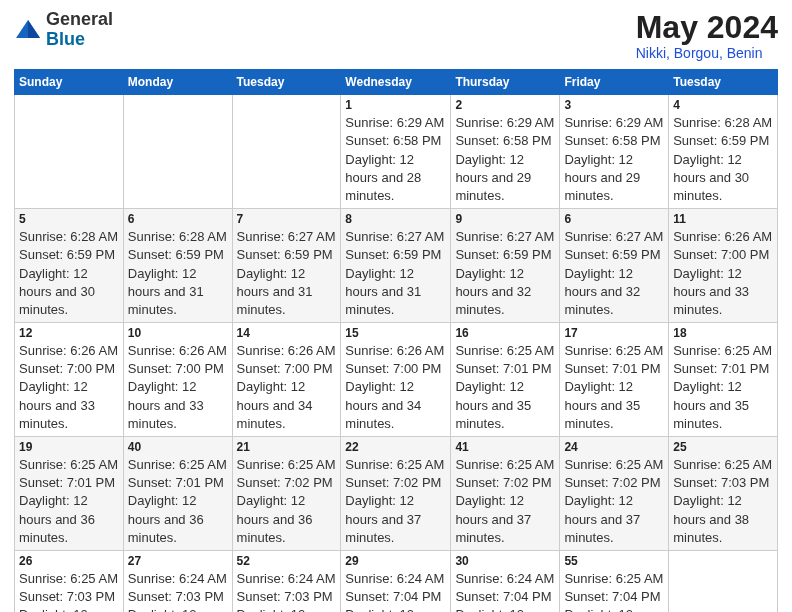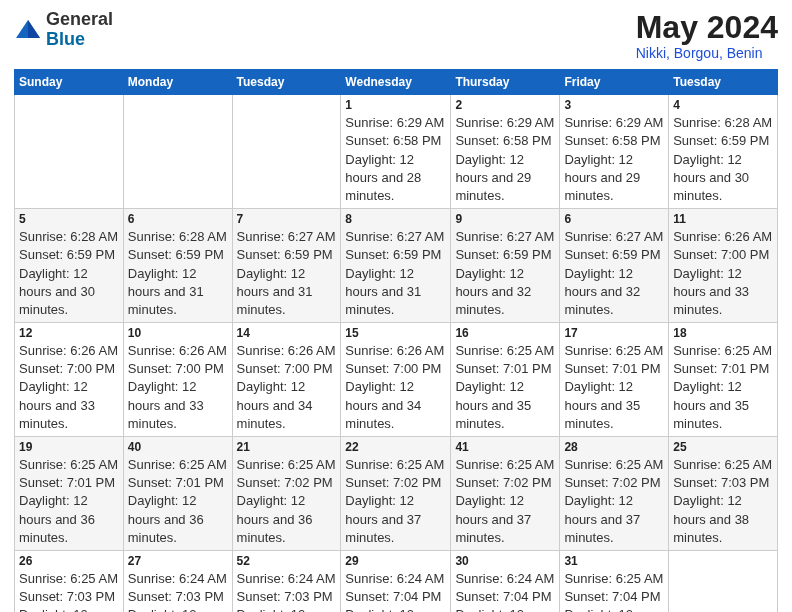--- a/index.html
+++ b/index.html
@@ -196,21 +196,21 @@
 Daylight: 12 hours and 36 minutes.</span></td>
           <td><span class="day-number">21</span><span class="day-info" style="white-space: pre-line;">Sunrise: 6:25 AM
 Sunset: 7:02 PM
 Daylight: 12 hours and 36 minutes.</span></td>
           <td><span class="day-number">22</span><span class="day-info" style="white-space: pre-line;">Sunrise: 6:25 AM
 Sunset: 7:02 PM
 Daylight: 12 hours and 37 minutes.</span></td>
           <td><span class="day-number">41</span><span class="day-info" style="white-space: pre-line;">Sunrise: 6:25 AM
 Sunset: 7:02 PM
 Daylight: 12 hours and 37 minutes.</span></td>
-          <td><span class="day-number">28</span><span class="day-info" style="white-space: pre-line;">Sunrise: 6:25 AM
+          <td><span class="day-number">24</span><span class="day-info" style="white-space: pre-line;">Sunrise: 6:25 AM
 Sunset: 7:02 PM
 Daylight: 12 hours and 37 minutes.</span></td>
           <td><span class="day-number">25</span><span class="day-info" style="white-space: pre-line;">Sunrise: 6:25 AM
 Sunset: 7:03 PM
 Daylight: 12 hours and 38 minutes.</span></td>
         </tr>
         <tr>
           <td><span class="day-number">26</span><span class="day-info" style="white-space: pre-line;">Sunrise: 6:25 AM
 Sunset: 7:03 PM
 Daylight: 12 hours and 38 minutes.</span></td>
@@ -219,20 +219,20 @@
 Daylight: 12 hours and 38 minutes.</span></td>
           <td><span class="day-number">52</span><span class="day-info" style="white-space: pre-line;">Sunrise: 6:24 AM
 Sunset: 7:03 PM
 Daylight: 12 hours and 38 minutes.</span></td>
           <td><span class="day-number">29</span><span class="day-info" style="white-space: pre-line;">Sunrise: 6:24 AM
 Sunset: 7:04 PM
 Daylight: 12 hours and 39 minutes.</span></td>
           <td><span class="day-number">30</span><span class="day-info" style="white-space: pre-line;">Sunrise: 6:24 AM
 Sunset: 7:04 PM
 Daylight: 12 hours and 39 minutes.</span></td>
-          <td><span class="day-number">31</span><span class="day-info" style="white-space: pre-line;">Sunrise: 6:25 AM
+          <td><span class="day-number">55</span><span class="day-info" style="white-space: pre-line;">Sunrise: 6:25 AM
 Sunset: 7:04 PM
 Daylight: 12 hours and 39 minutes.</span></td>
           <td class="empty-cell"></td>
         </tr>
       </tbody>
   </table>
 </div>
 
 </body></html>

